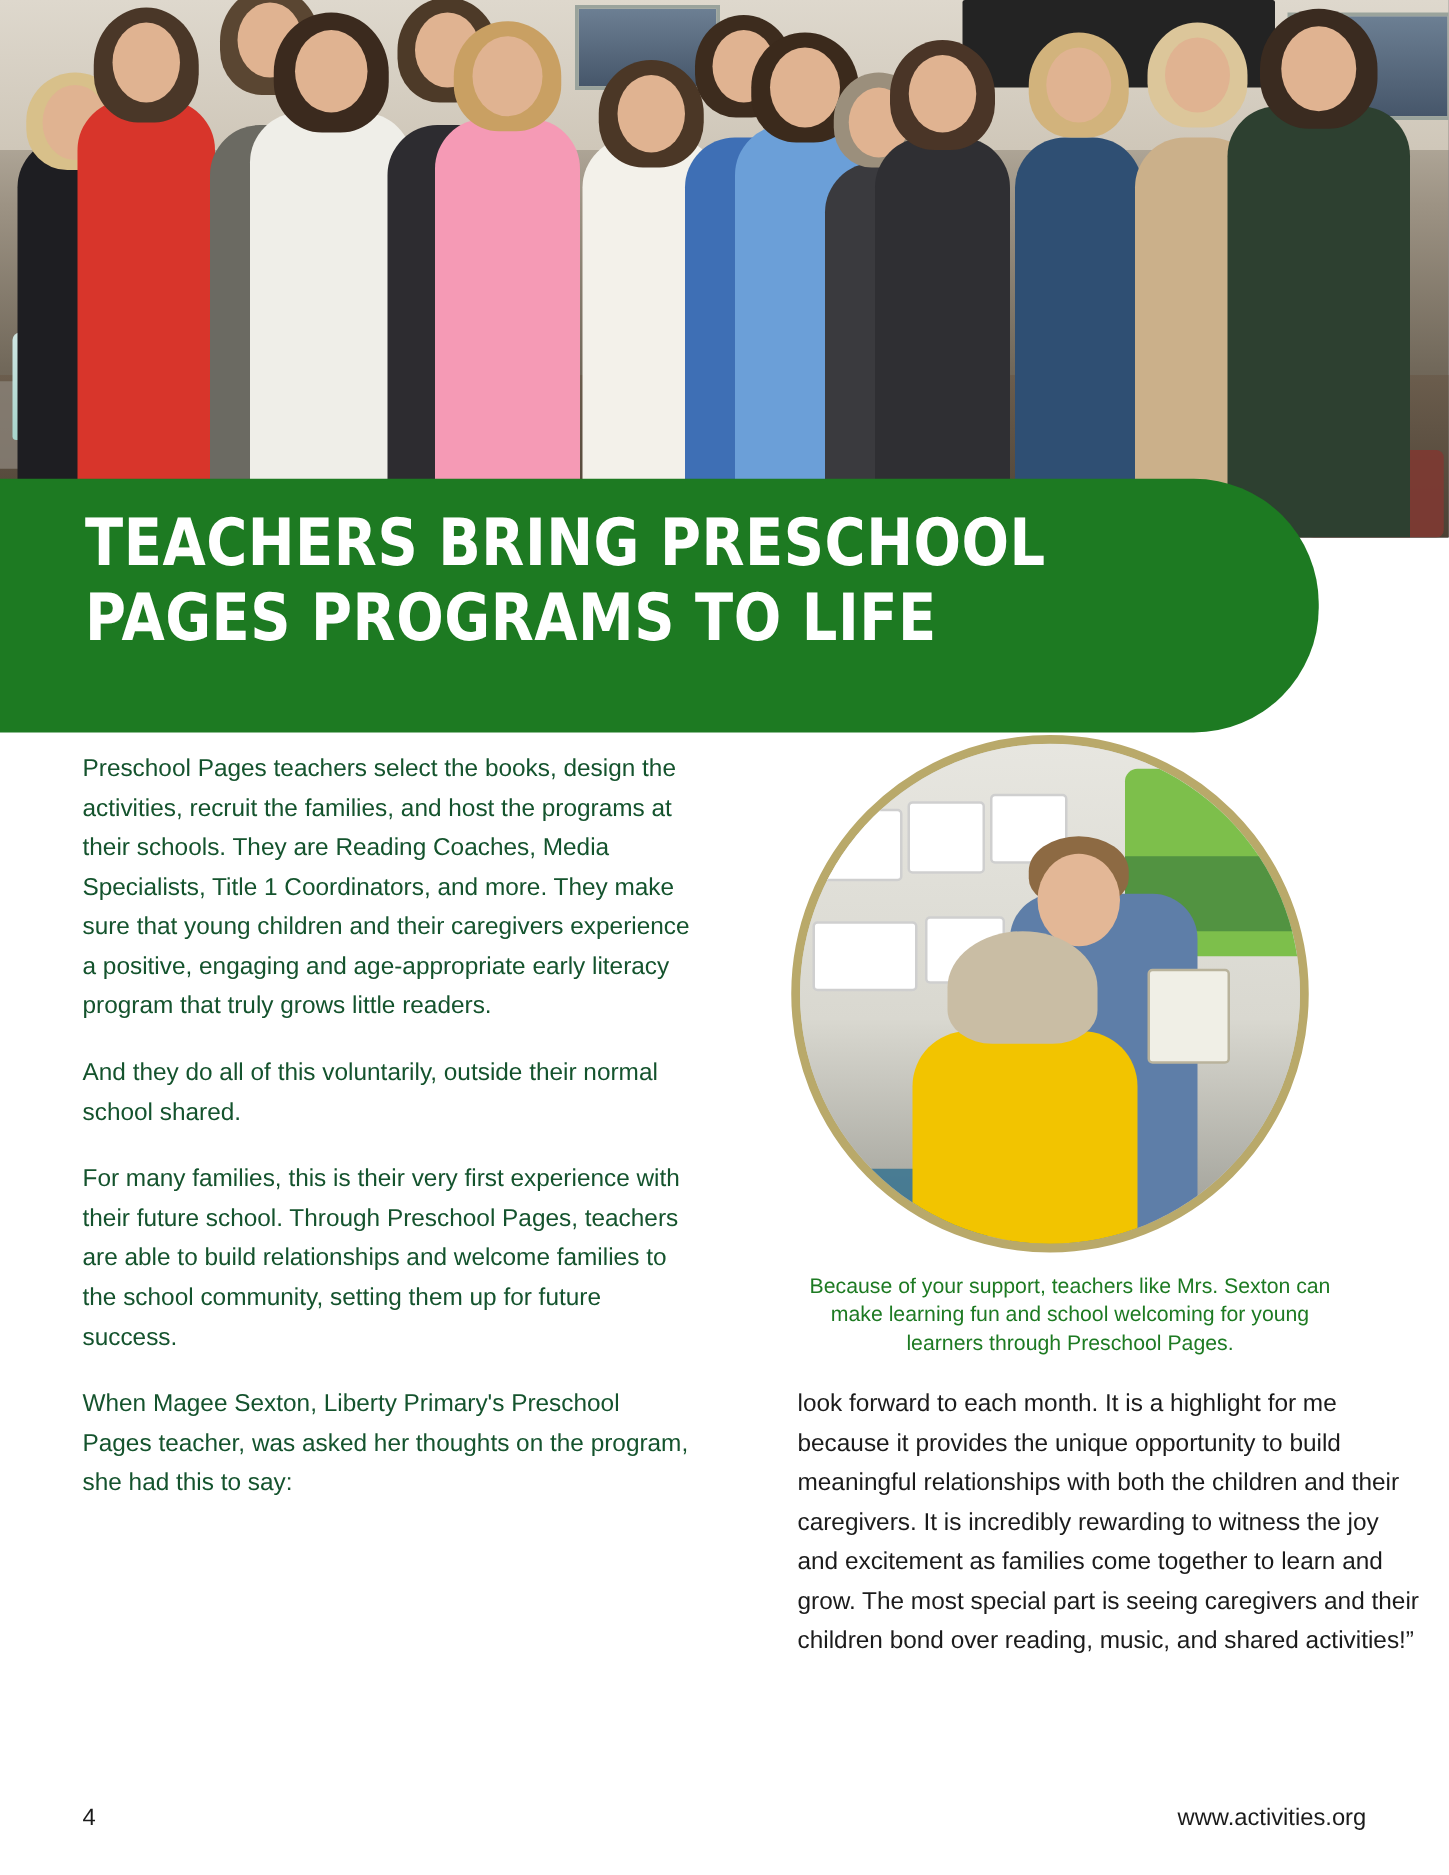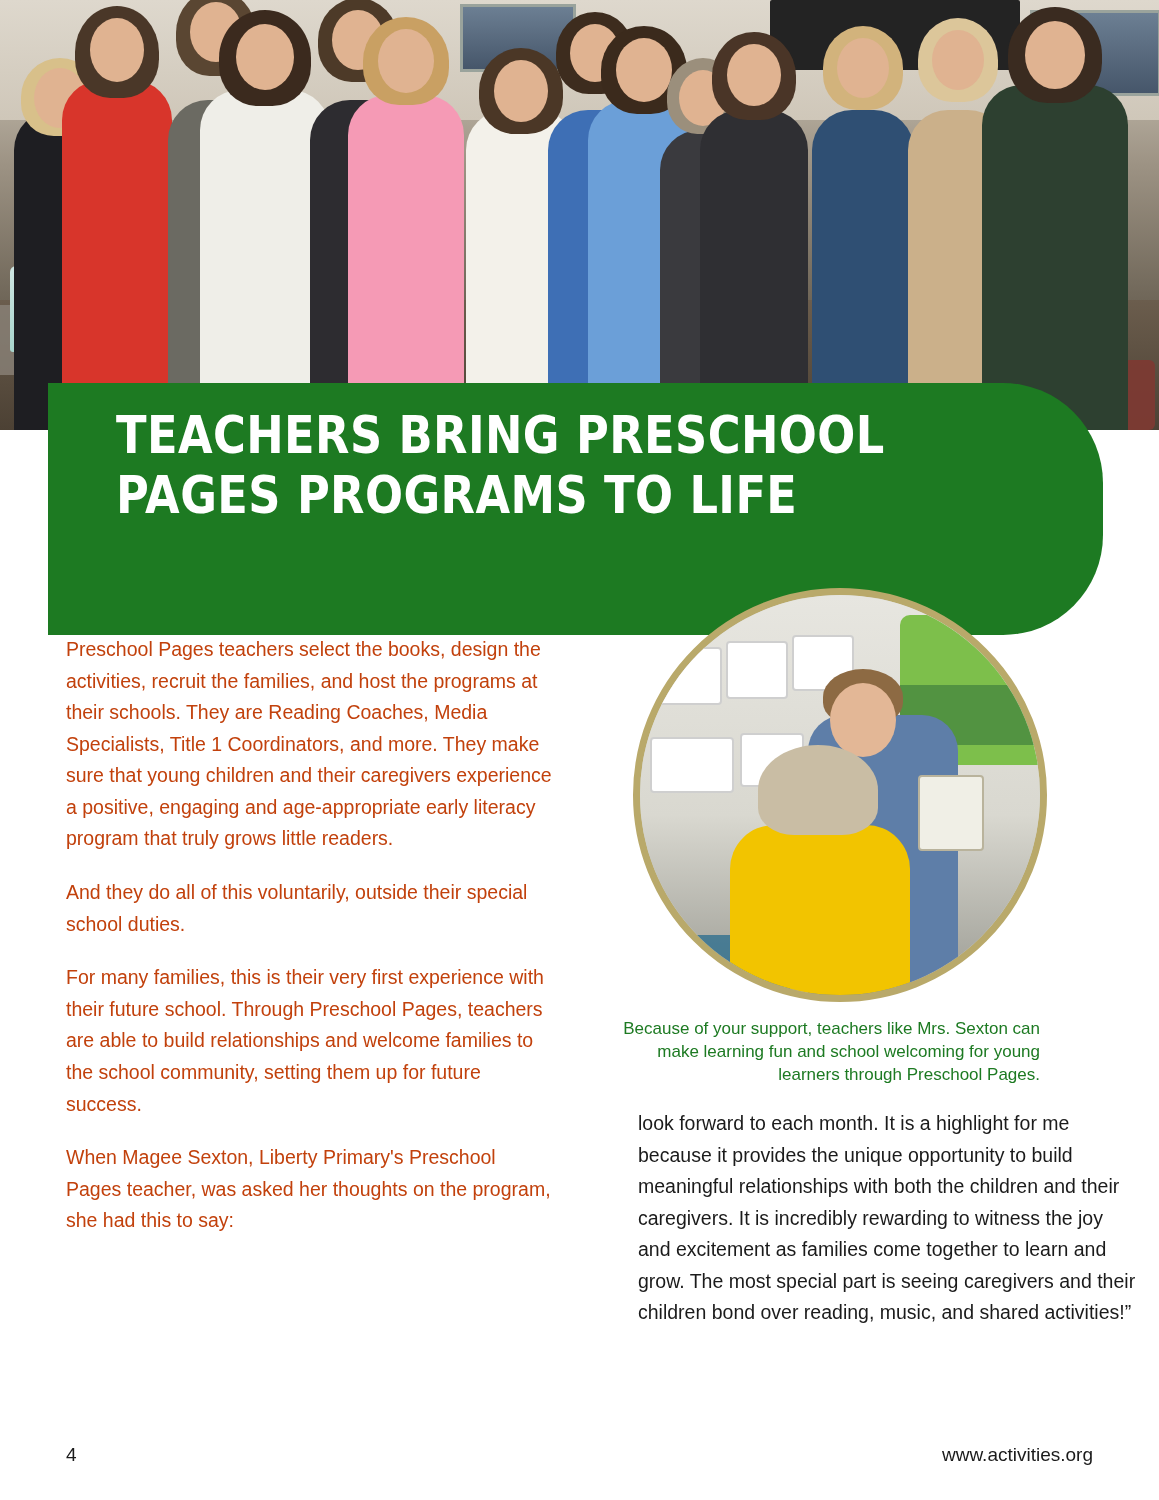--- a/index.html
+++ b/index.html
@@ -101,25 +101,24 @@
     left: 50%;
     transform: translateX(-50%);
   }
 
   
   .banner {
     position: absolute;
     left: 0;
     top: 383px;
     width: 1055px;
-    height: 252px;
+    height: 203px;
     background: #1d7a22;
     border-radius: 0 100px 100px 0;
     box-shadow: 0 0 0 0 rgba(0,0,0,0);
-    margin-left: 48px;
   }
   .banner-title {
     position: absolute;
     left: 68px;
     top: 22px;
     width: 900px;
     color: #ffffff;
     font-family: "DejaVu Sans", sans-serif;
     font-weight: bold;
     font-size: 52px;
@@ -131,22 +130,21 @@
   }
 
   
   .col-left {
     position: absolute;
     left: 66px;
     top: 600px;
     width: 490px;
     font-size: 19.5px;
     line-height: 1.62;
-    color: #c2410c;
-    margin-top: 34px;
+    color: #14532d;
   }
   .col-left p { margin: 0 0 22px 0; }
 
   .col-right-text {
     position: absolute;
     left: 597px;
     top: 1108px;
     width: 500px;
     font-size: 19.5px;
     line-height: 1.62;
@@ -214,24 +212,24 @@
     position: absolute; left: 278px; top: 180px; width: 62px; height: 72px;
     background: #f0efe6; border: 2px solid #b9b39c; border-radius: 4px;
   }
   .cp-floorblue {
     position:absolute; left:0; bottom:0; width:150px; height:60px;
     background:#2f6f8f; opacity:.8;
   }
 
   .caption {
     position: absolute;
-    left: 600px;
+    left: 636px;
     top: 1018px;
     width: 440px;
-    text-align: right;
+    text-align: center;
     color: #1d7a22;
     font-size: 17px;
     line-height: 1.35;
   }
 
   
   .footer-page {
     position: absolute;
     left: 66px;
     bottom: 34px;
@@ -318,21 +316,21 @@
     <div class="head" style="top:-64px; width:60px; height:68px;"></div>
   </div>
 </div>
 
 <div class="banner">
   <div class="banner-title">Teachers Bring Preschool Pages Programs to Life</div>
 </div>
 
 <div class="col-left">
   <p>Preschool Pages teachers select the books, design the activities, recruit the families, and host the programs at their schools. They are Reading Coaches, Media Specialists, Title 1 Coordinators, and more. They make sure that young children and their caregivers experience a positive, engaging and age-appropriate early literacy program that truly grows little readers.</p>
-  <p>And they do all of this voluntarily, outside their special school duties.</p>
+  <p>And they do all of this voluntarily, outside their normal school shared.</p>
   <p>For many families, this is their very first experience with their future school. Through Preschool Pages, teachers are able to build relationships and welcome families to the school community, setting them up for future success.</p>
   <p>When Magee Sexton, Liberty Primary's Preschool Pages teacher, was asked her thoughts on the program, she had this to say:</p>
 </div>
 
 <div class="circle-photo">
   <div class="cp-wall"></div>
   <div class="cp-green"></div>
   <div class="cp-greenband"></div>
   <div class="cp-card" style="left:18px; top:52px; width:60px; height:54px;"></div>
   <div class="cp-card" style="left:86px; top:46px; width:58px; height:54px;"></div>

